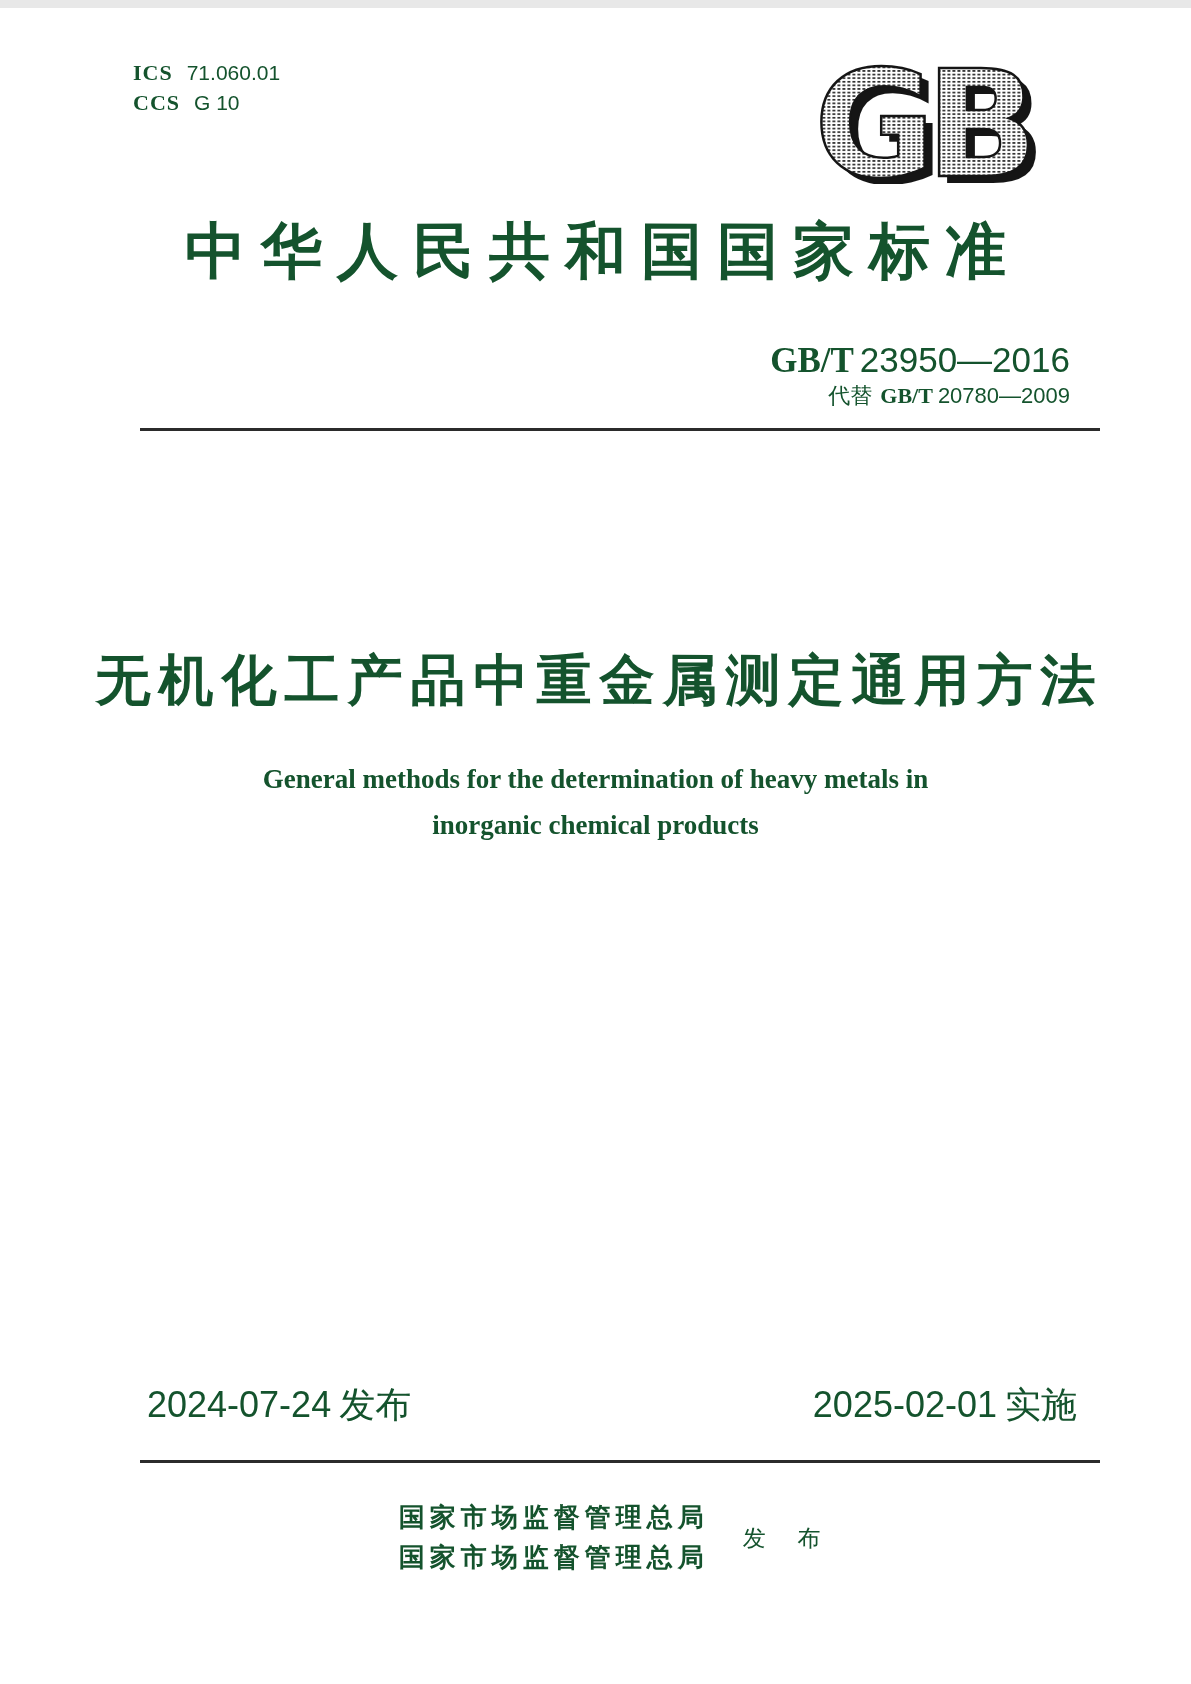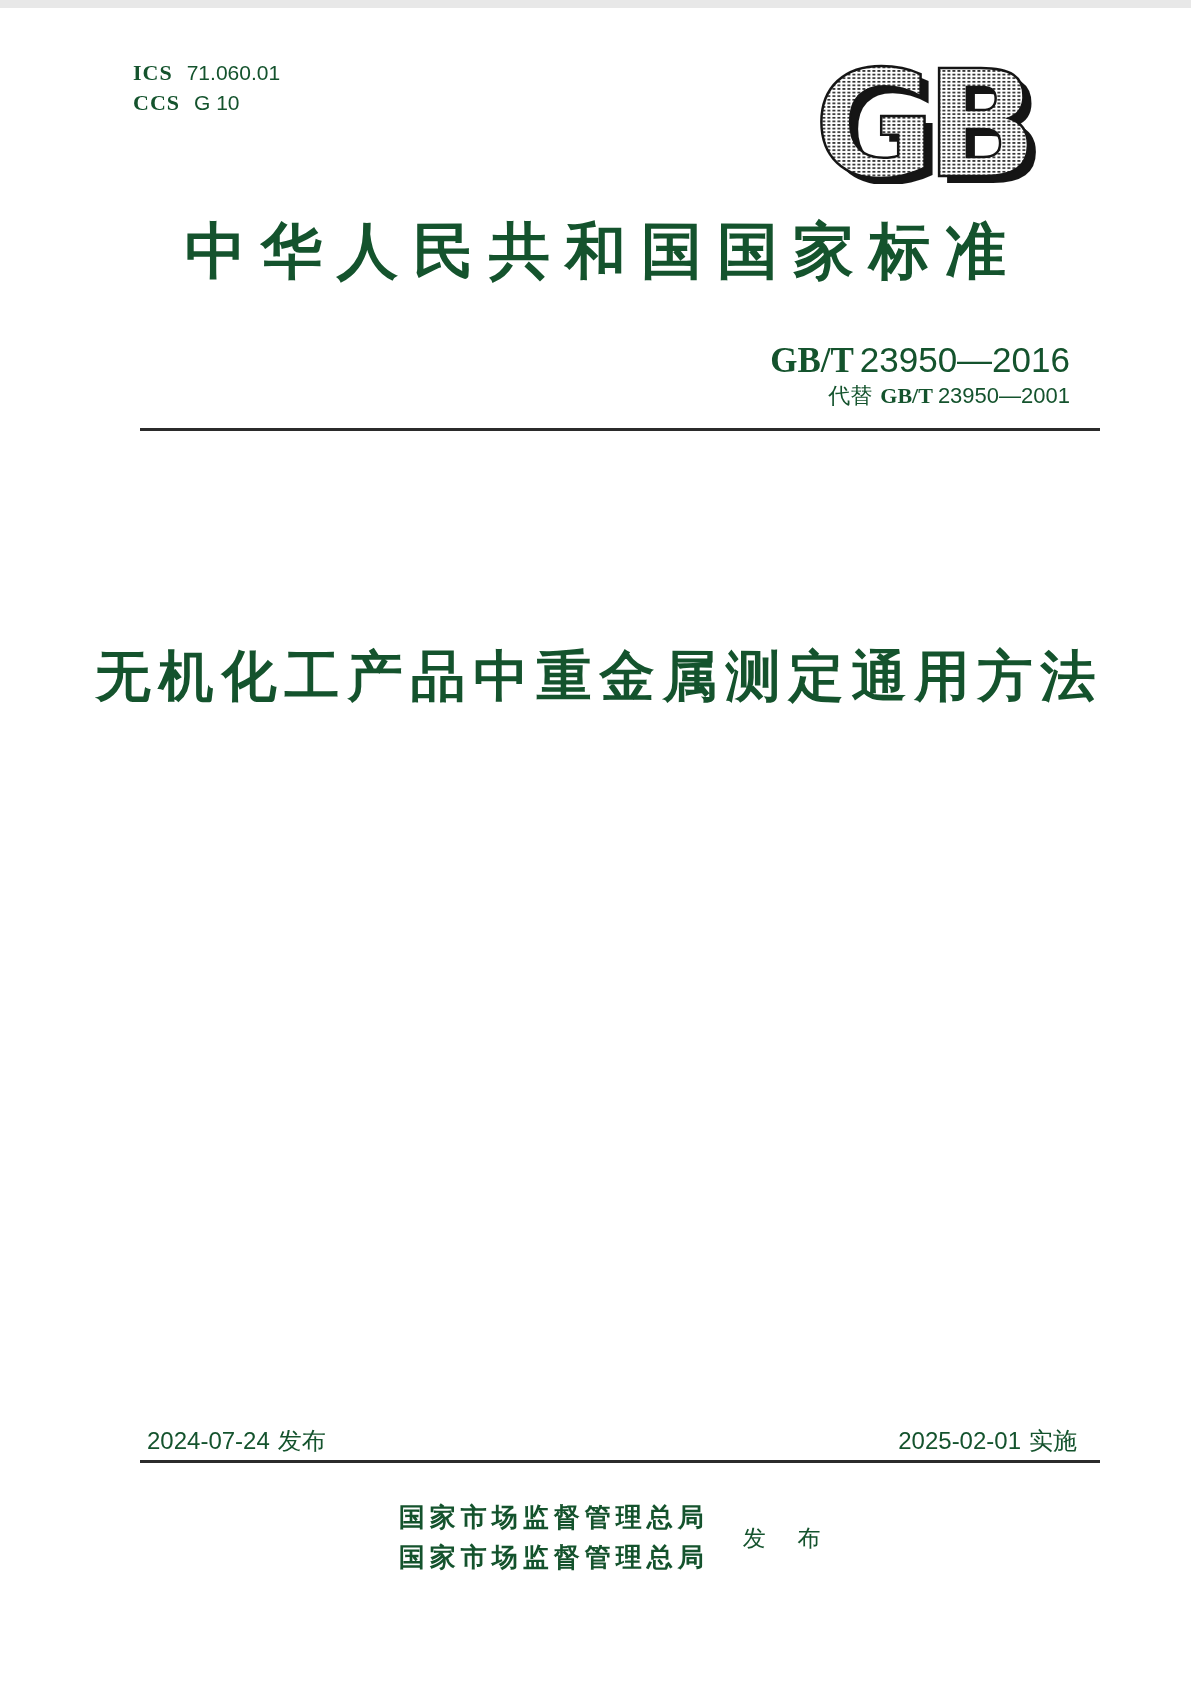--- a/index.html
+++ b/index.html
@@ -52,40 +52,40 @@
   .replaces .num { font-family: "Liberation Sans", "DejaVu Sans", sans-serif; margin-left: 5px; }
 
   .rule { position: absolute; left: 140px; width: 960px; height: 3px; background: #2b2b2b; }
   .rule-top { top: 420px; }
   .rule-bottom { top: 1452px; }
 
   
   .title-cn {
     position: absolute; left: 0; right: 0; top: 642px;
     text-align: center;
-    font-family: Liberation Mono, monospace;
+    font-family: Liberation Serif, serif;
     font-weight: bold;
     font-size: 55px; line-height: 62px;
     letter-spacing: 8px; text-indent: 8px;
     white-space: nowrap;
   }
 
   
   .title-en {
     position: absolute; left: 0; right: 0; top: 748px;
     text-align: center;
     font-weight: bold;
     font-size: 27px; line-height: 46px;
   }
 
   
   .date-issue, .date-impl {
-    position: absolute; top: 1418px;
+    position: absolute; top: 1382px;
     font-family: "Liberation Sans", "DejaVu Sans", sans-serif;
-    font-size: 24px; line-height: 30px; white-space: nowrap;
+    font-size: 36px; line-height: 30px; white-space: nowrap;
   }
   .date-issue { left: 147px; }
   .date-impl { right: 114px; }
   .date-label { margin-left: 8px; }
 
   
   .issuer-block {
     position: absolute; left: 0; right: 0; top: 1490px;
     display: flex; justify-content: center; align-items: center;
     transform: translateX(14px);
@@ -132,27 +132,31 @@
     </g>
   </svg>
 
   <div class="std-heading">中华人民共和国国家标准</div>
 
   <div class="std-number">
     <span class="prefix">GB/T</span><span class="num">23950—2016</span>
   </div>
 
   <div class="replaces">
-    <span class="cn">代替</span><span class="prefix">GB/T</span><span class="num">23950—2001</span>
+    <span class="cn">代替</span><span class="prefix">GB/T</span><span class="num">20780—2009</span>
   </div>
 
   <div class="rule rule-top"></div>
 
   <div class="title-cn">无机化工产品中重金属测定通用方法</div>
 
+  <div class="title-en">
+    <div>General methods for the determination of heavy metals in</div>
+    <div>inorganic chemical products</div>
+  </div>
 
   <div class="date-issue">
     <span>2024-07-24</span><span class="date-label">发布</span>
   </div>
 
   <div class="date-impl">
     <span>2025-02-01</span><span class="date-label">实施</span>
   </div>
 
   <div class="rule rule-bottom"></div>

